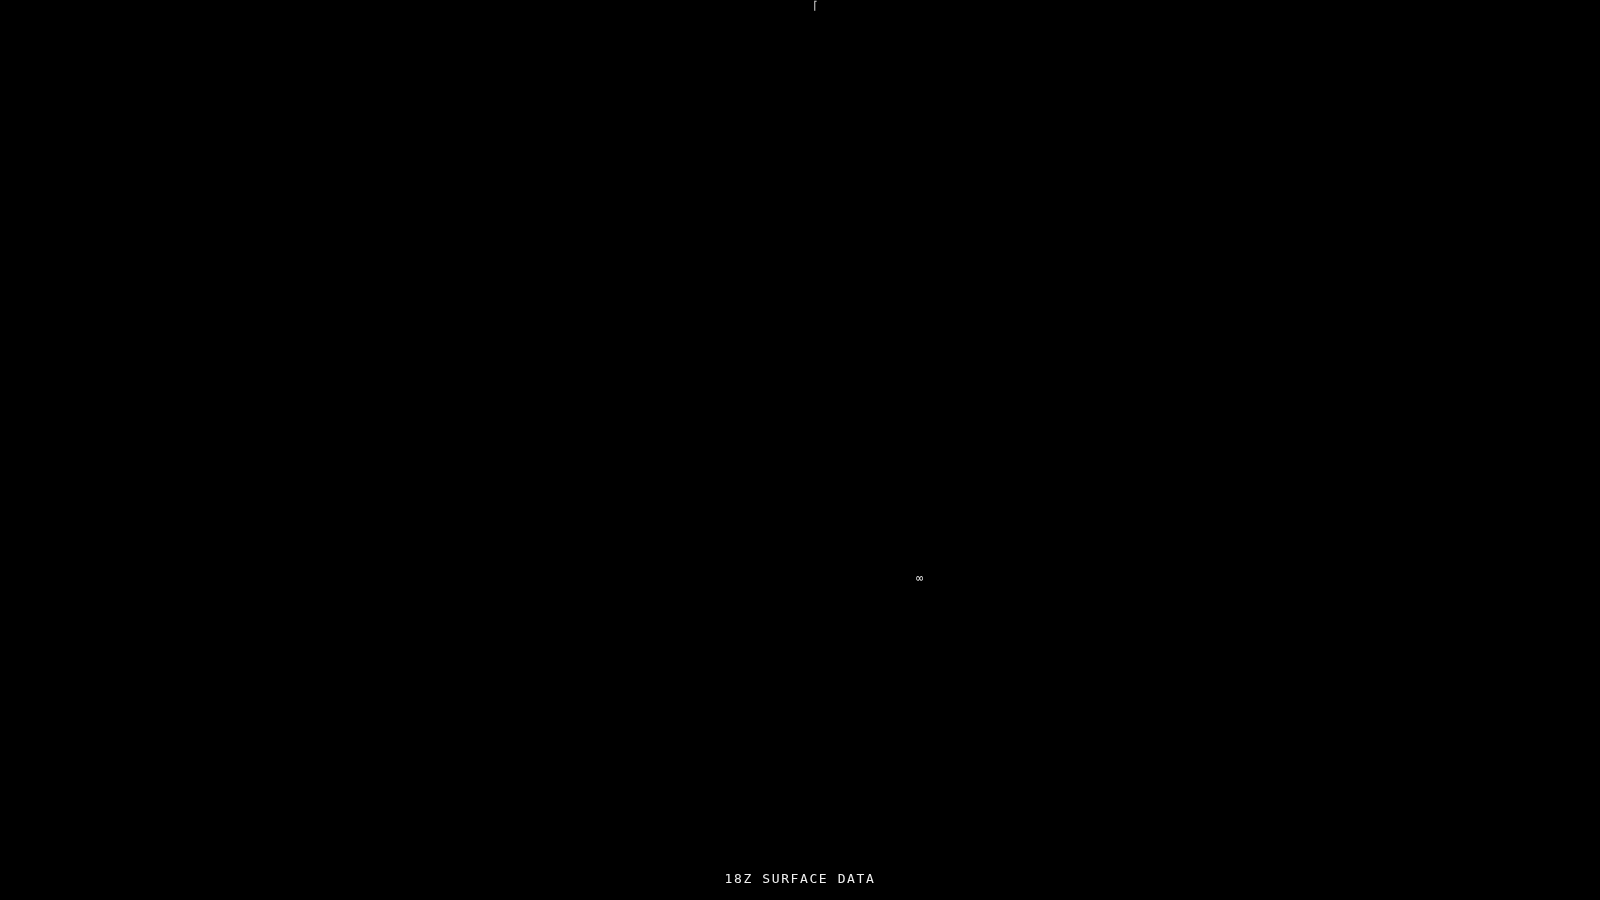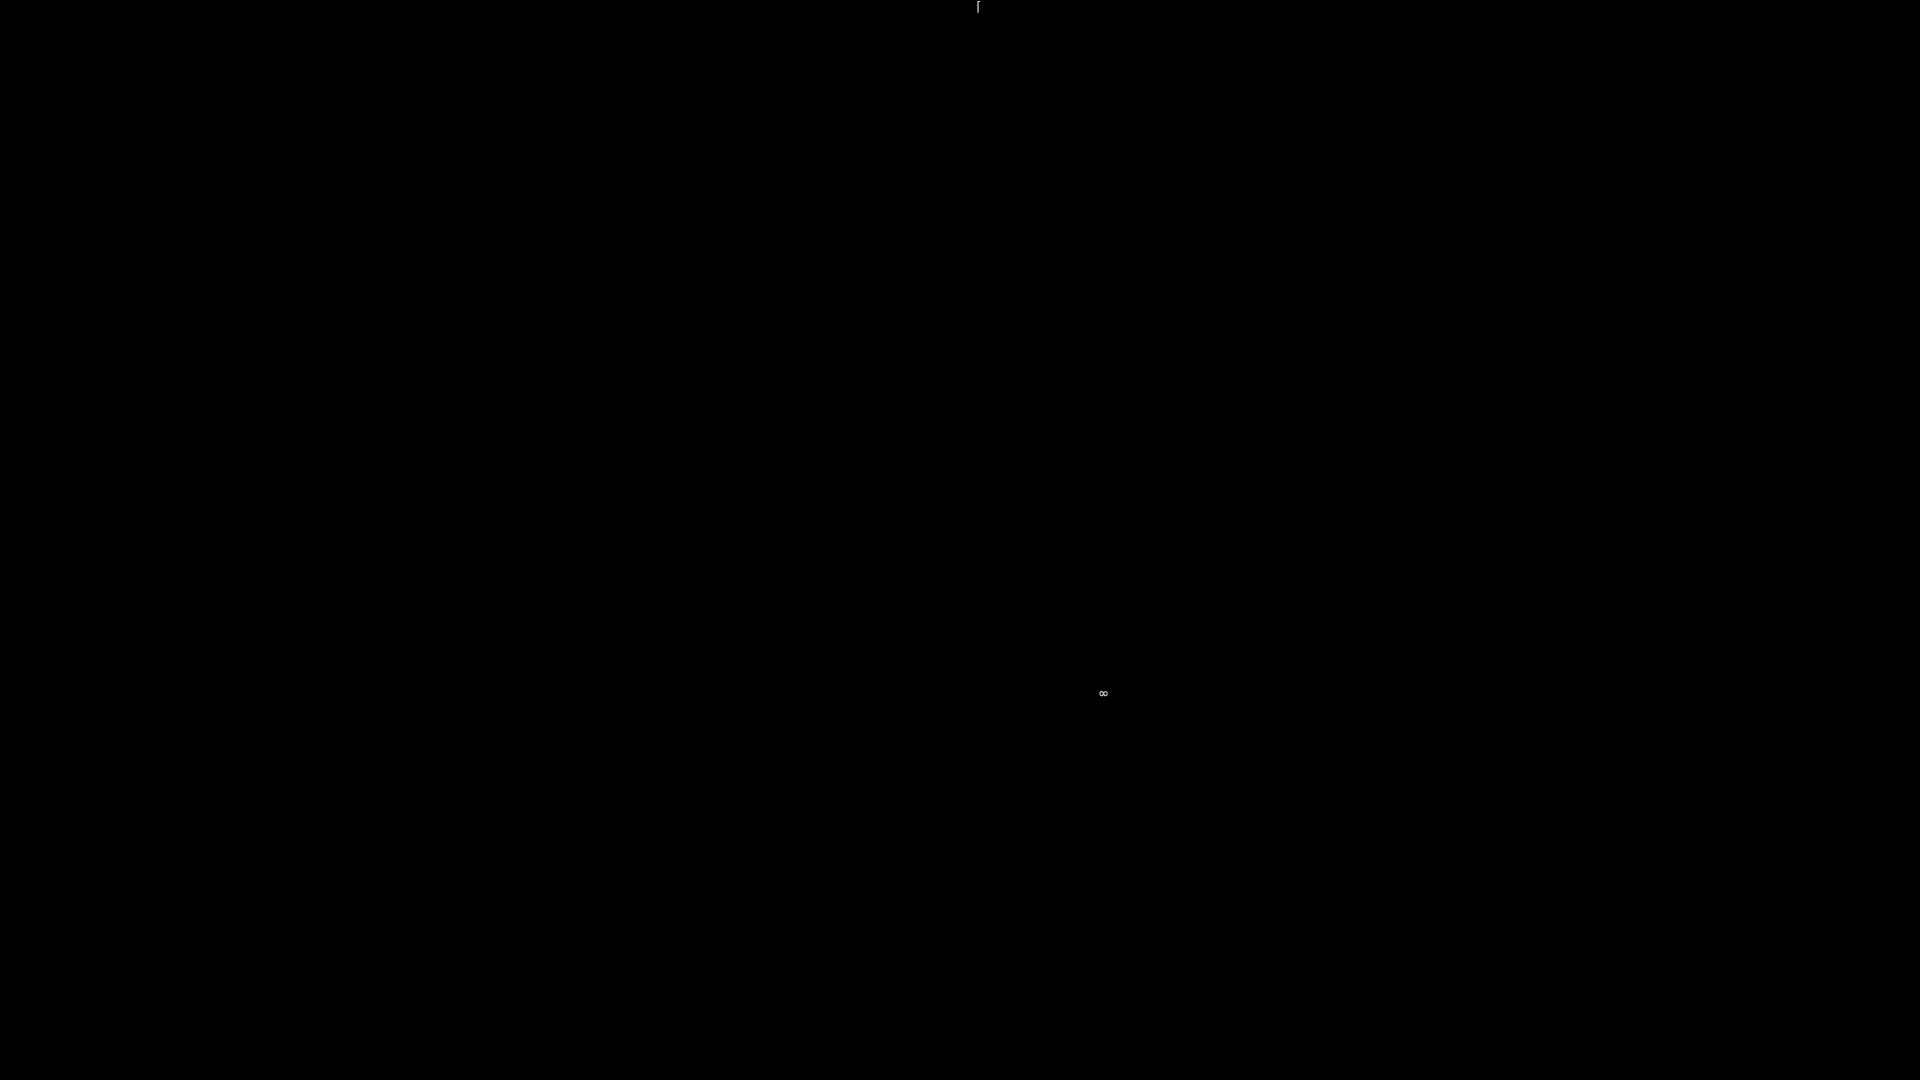--- a/index.html
+++ b/index.html
@@ -60,14 +60,15 @@
 </style>
 </head>
 <body>
 
 <div id="screen">
 
   <div class="glyph" id="top-mark">⌈</div>
 
   <div class="glyph" id="center-mark">∞</div>
 
+  <div class="glyph" id="caption">18Z SURFACE DATA</div>
 
 </div>
 
 </body></html>

